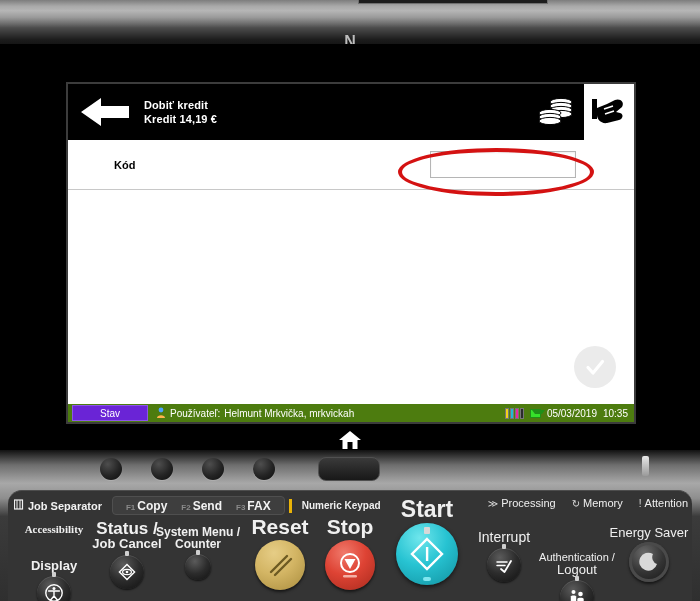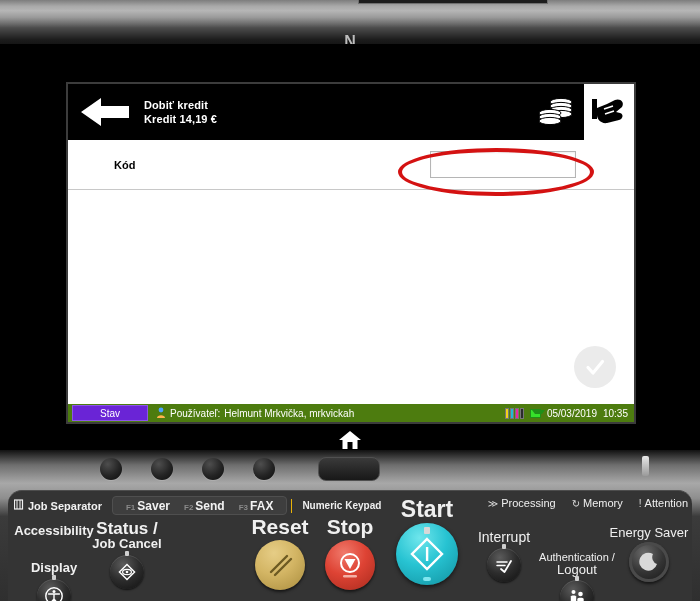--- a/index.html
+++ b/index.html
@@ -207,21 +207,21 @@
     border: 1px solid #4f4f4f;
     padding: 1px 6px;
     height: 19px;
   }
   .fn-tab { display: flex; align-items: baseline; gap: 2px; padding: 0 7px; }
   .fn-key { color: #8a8a8a; font-size: 8px; font-weight: bold; }
   .fn-name { color: #f2f2f2; font-size: 12px; font-weight: bold; }
   .numpad-label {
     color: #efefef; font-size: 10px; font-weight: bold;
     padding-left: 10px; margin-left: 4px;
-    border-left: 1px solid #eab308;
+    border-left: 3px solid #eab308;
     height: 14px; line-height: 14px;
   }
 
   .ind-strip {
     position: absolute; right: 12px; top: 497px;
     display: flex; align-items: center; gap: 16px;
   }
   .ind { color: #efefef; font-size: 11px; display: flex; align-items: center; gap: 3px; white-space: nowrap; }
   .ind .gly { font-size: 10px; color: #dcdcdc; }
 
@@ -386,21 +386,21 @@
         <svg width="11" height="11" viewBox="0 0 11 11">
           <rect x="0.5" y="1" width="8" height="9" fill="none" stroke="#f0f0f0" stroke-width="1.2"></rect>
           <path d="M3 1 L3 10 M6 1 L6 10" stroke="#f0f0f0" stroke-width="1"></path>
         </svg>
       </span>
       <span>Job Separator</span>
     </div>
     <div class="fn-tabs">
       <div class="fn-tab">
         <span class="fn-key">F1</span>
-        <span class="fn-name">Saver</span>
+        <span class="fn-name">Copy</span>
       </div>
       <div class="fn-tab">
         <span class="fn-key">F2</span>
         <span class="fn-name">Send</span>
       </div>
       <div class="fn-tab">
         <span class="fn-key">F3</span>
         <span class="fn-name">FAX</span>
       </div>
     </div>
@@ -416,21 +416,21 @@
       <span class="gly">↻</span>
       <span>Memory</span>
     </div>
     <div class="ind">
       <span class="gly">!</span>
       <span>Attention</span>
     </div>
   </div>
 
   <div class="btn-col" style="left:8px; top:524px; width:92px;">
-    <div class="btn-label" style="font-size:13px;">Accessibility</div>
+    <div class="btn-label" style="font-size:11px;font-family:Liberation Serif, serif;">Accessibility</div>
     <div class="btn-label" style="font-size:13px;margin-top:24px;">Display</div>
     <div class="knob">
       <svg width="20" height="20" viewBox="0 0 20 20">
         <circle cx="10" cy="10" r="8.2" fill="none" stroke="#fff" stroke-width="1.4"></circle>
         <circle cx="10" cy="5.4" r="1.5" fill="#fff"></circle>
         <path d="M4.6 8 L15.4 8 M10 8 L10 13 M10 13 L6.6 17 M10 13 L13.4 17" stroke="#fff" stroke-width="1.4" fill="none" stroke-linecap="round"></path>
       </svg>
     </div>
   </div>
 
@@ -439,20 +439,25 @@
     <div class="btn-label" style="font-size:13px;">Job Cancel</div>
     <div class="knob">
       <svg width="20" height="20" viewBox="0 0 20 20">
         <polygon points="10,2.4 17.6,10 10,17.6 2.4,10" fill="none" stroke="#fff" stroke-width="1.4"></polygon>
         <ellipse cx="10" cy="10" rx="4.4" ry="2.6" fill="none" stroke="#fff" stroke-width="1.2"></ellipse>
         <circle cx="10" cy="10" r="1.3" fill="#fff"></circle>
       </svg>
     </div>
   </div>
 
+  <div class="btn-col" style="left:155px; top:526px; width:86px;">
+    <div class="btn-label" style="font-size:12px;">System Menu /</div>
+    <div class="btn-label" style="font-size:12px;">Counter</div>
+    <div class="knob" style="width:26px;height:26px;"></div>
+  </div>
 
   <div class="btn-col" style="left:246px; top:516px; width:68px;">
     <div class="btn-label" style="font-size:21px;">Reset</div>
     <div class="big-knob knob-reset">
       <svg width="30" height="30" viewBox="0 0 30 30">
         <path d="M6 22 L22 6 M10 25 L26 9" stroke="#6d5a22" stroke-width="2.4" stroke-linecap="round"></path>
       </svg>
     </div>
   </div>
 

